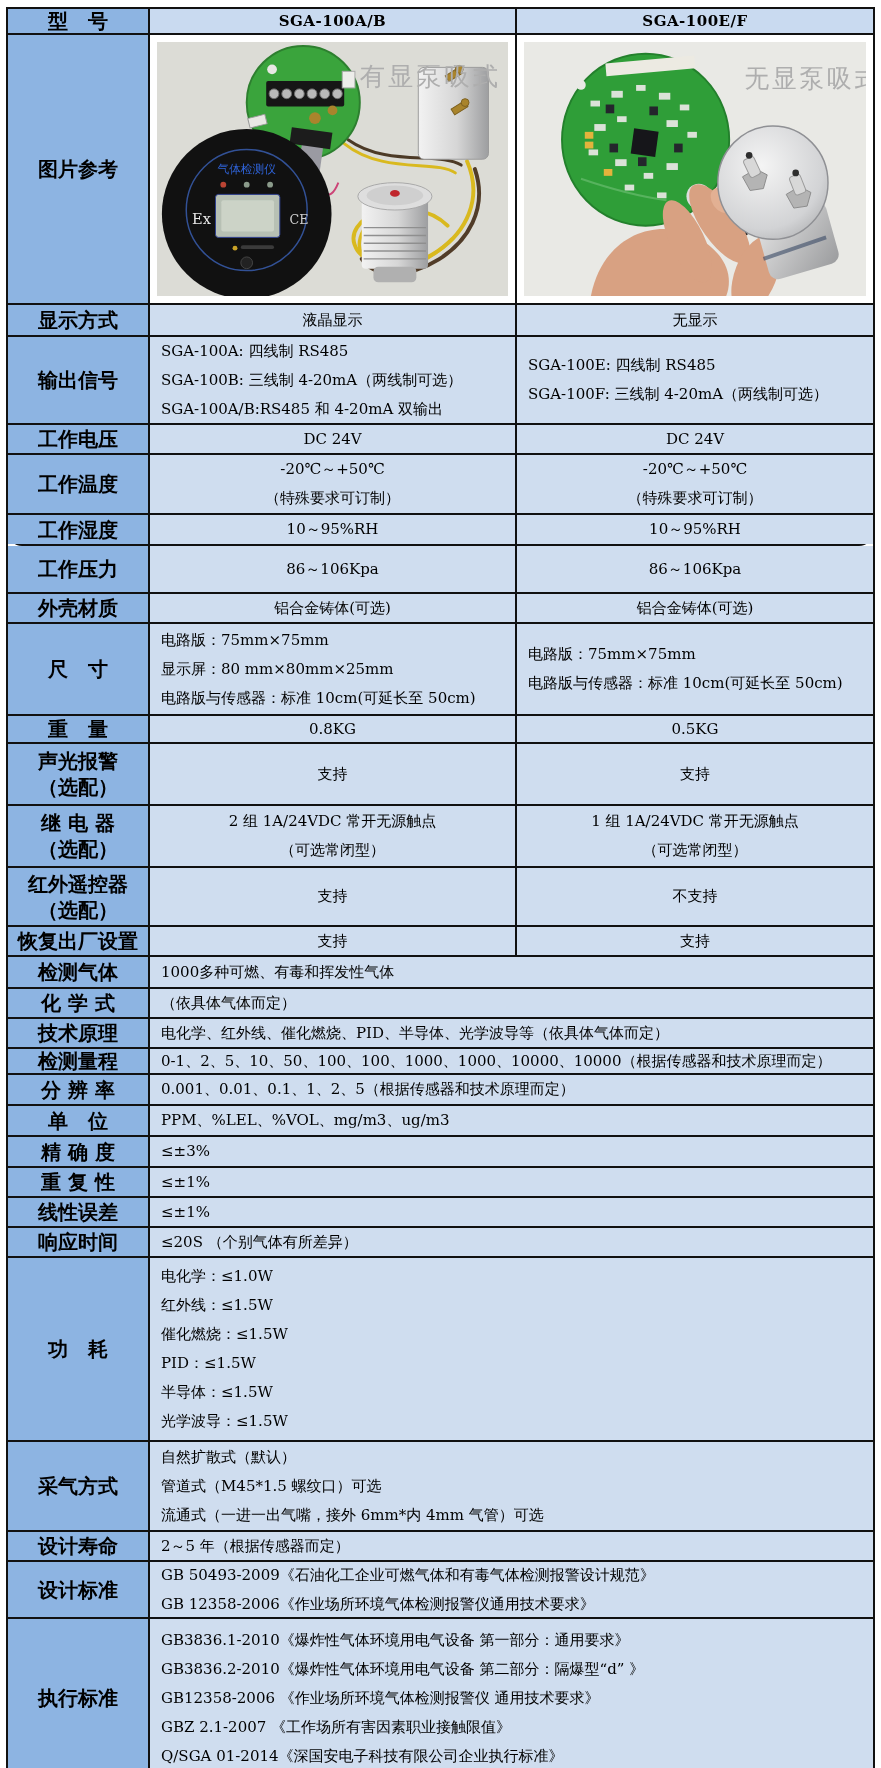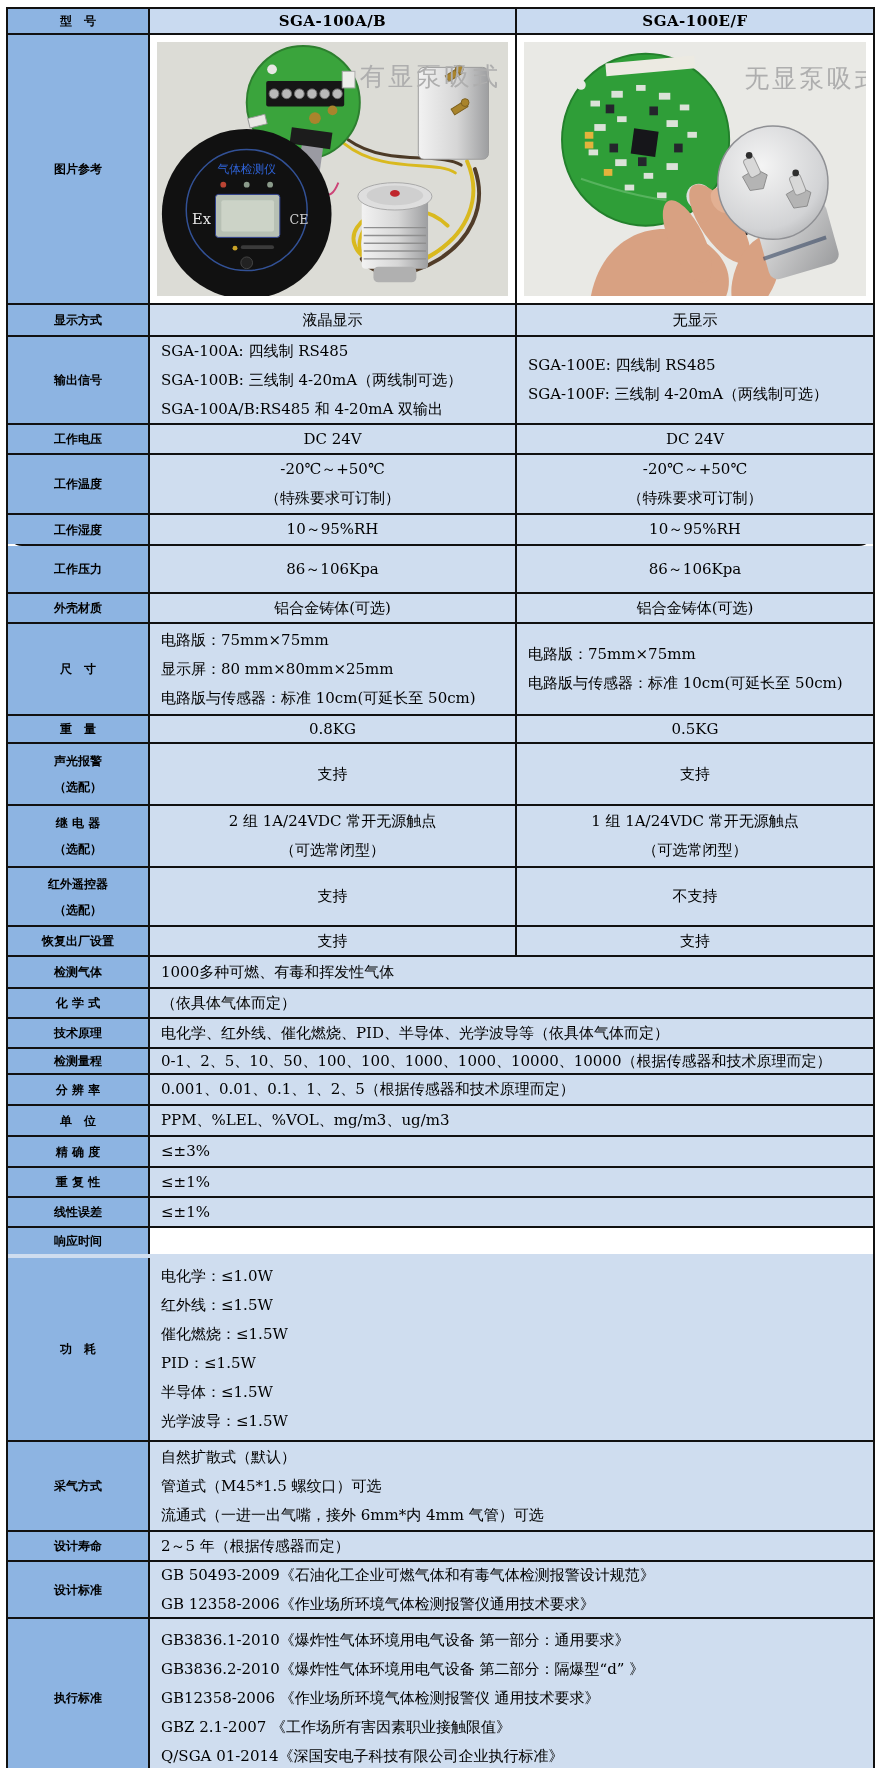--- a/index.html
+++ b/index.html
@@ -23,21 +23,21 @@
     background:#fff;
   }
   .row{display:flex;border-bottom:2px solid var(--border);box-sizing:border-box;}
   .rows-host{display:flex;flex-direction:column;}
   .rows-host .row:last-child{border-bottom:none;}
   .cell{box-sizing:border-box;border-right:2px solid var(--border);}
   .cell:last-child{border-right:none;text-align:center;}
   .label{
     width:142px;min-width:142px;background:var(--label-bg);
     display:flex;flex-direction:column;align-items:center;justify-content:center;
-    font-weight:bold;font-size:12px;line-height:26px;text-align:center;
+    font-weight:bold;font-size:20px;line-height:26px;text-align:center;
   }
   .value{
     background:var(--value-bg);
     display:flex;flex-direction:column;justify-content:center;
     font-size:15px;
   }
   .value.center{align-items:center;text-align:center;}
   .value.left{align-items:flex-start;text-align:left;padding-left:11px;padding-right:6px;}
   .value .line{line-height:29px;}
   .c2{width:367px;min-width:367px;}
@@ -465,21 +465,21 @@
         </div>
       </div>
       <div class="row" style="height: 30px;">
         <div class="cell label">
           <div>线性误差</div>
         </div>
         <div class="cell value left span">
           <div class="line">≤±1%</div>
         </div>
       </div>
-      <div class="row" style="height: 30px; flex-direction: column;">
+      <div class="row" style="height: 30px;">
         <div class="cell label">
           <div>响应时间</div>
         </div>
         <div class="cell value left span">
           <div class="line">≤20S （个别气体有所差异）</div>
         </div>
       </div>
       <div class="row" style="height: 184px;">
         <div class="cell label">
           <div>功　耗</div>

